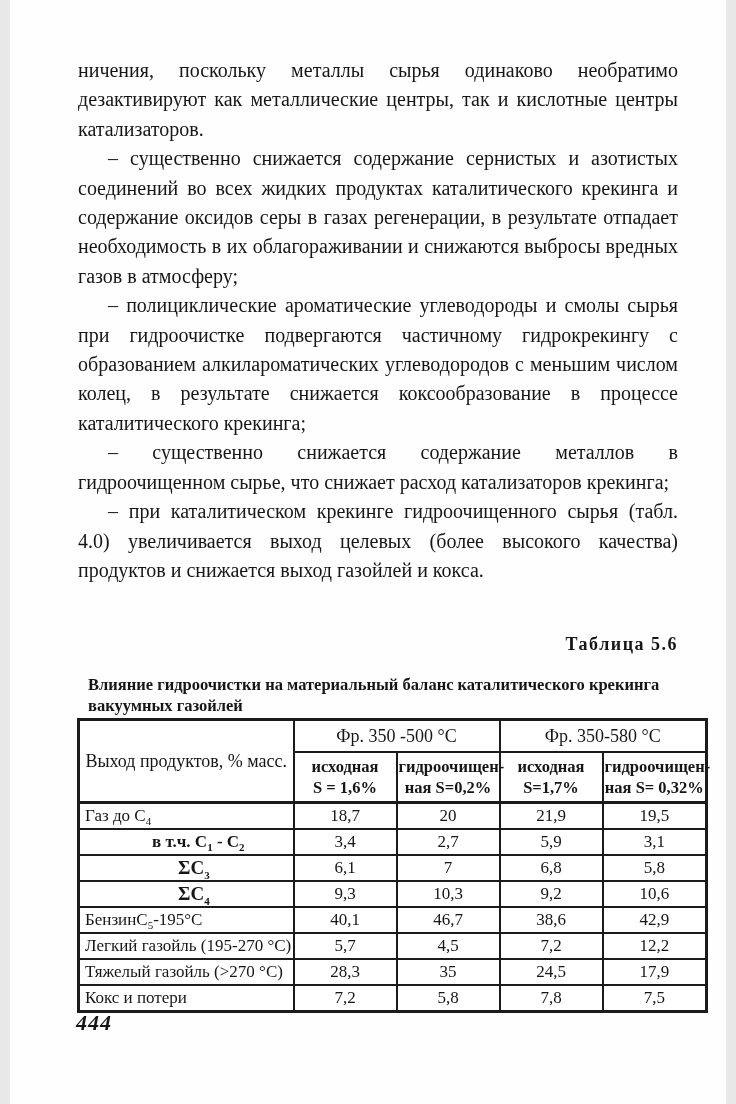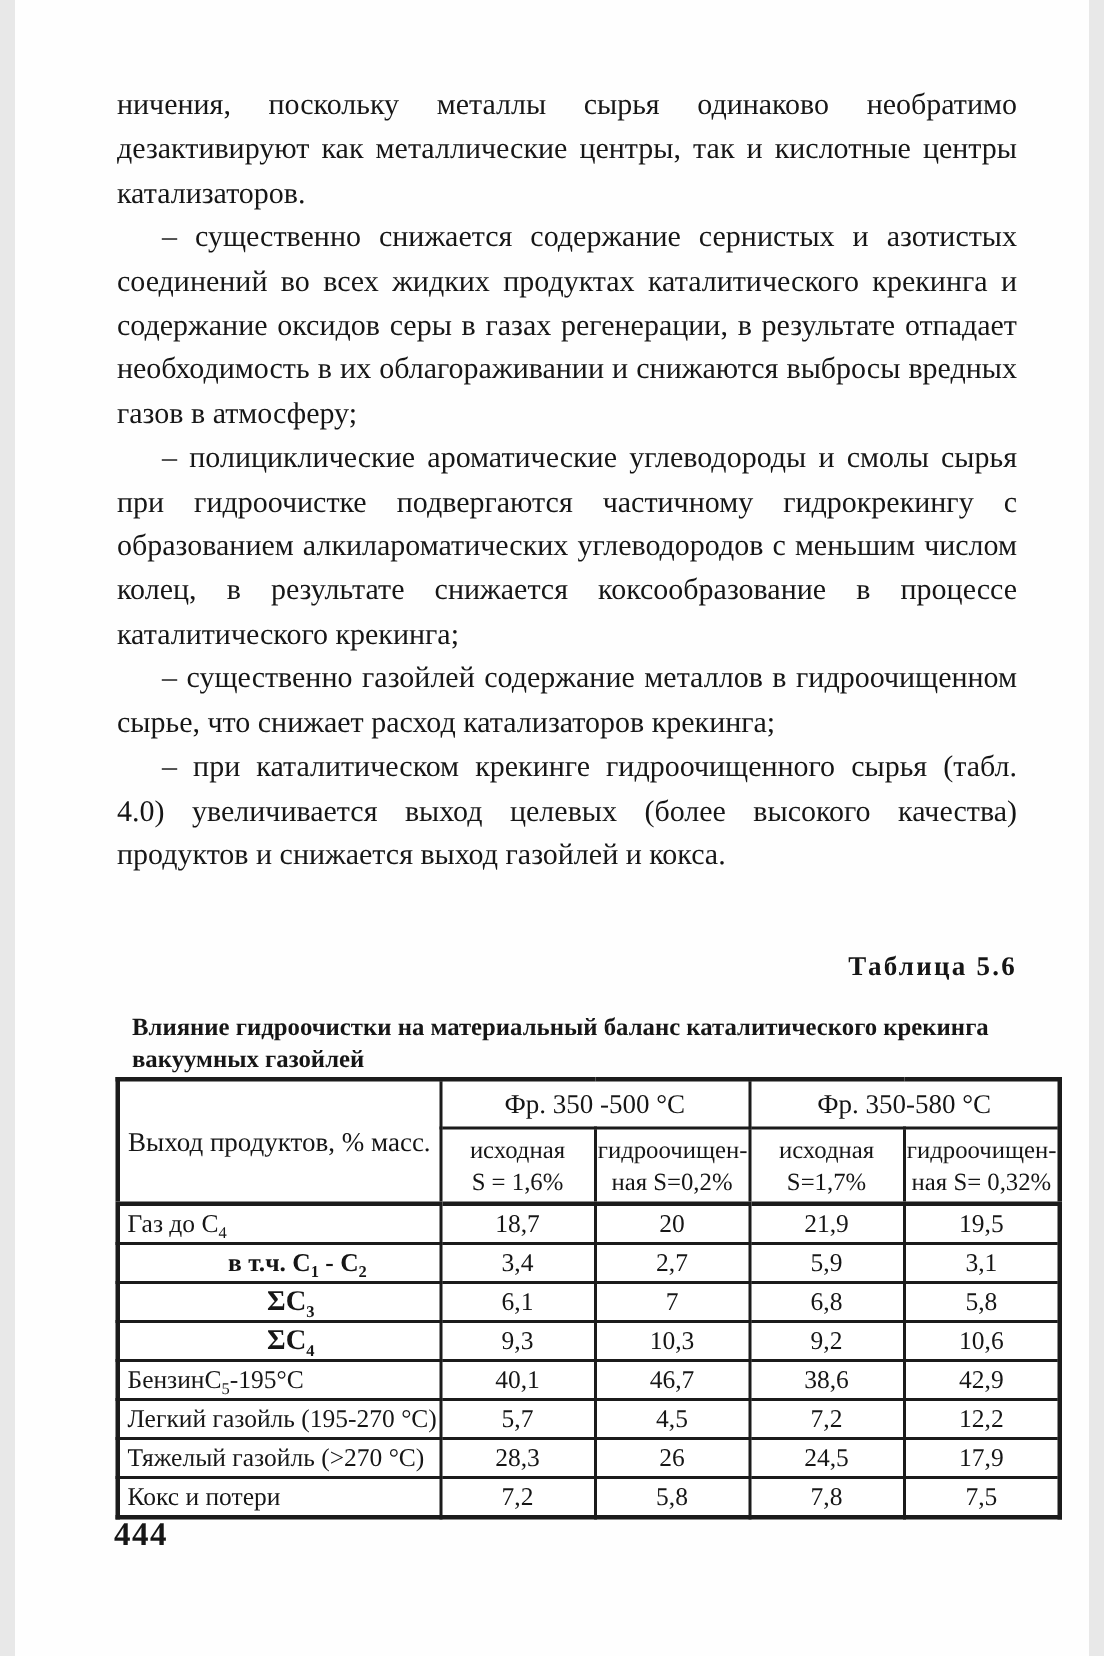--- a/index.html
+++ b/index.html
@@ -34,45 +34,45 @@
     font-size:17px;
     background:#fff;
   }
   table.data-table, table.data-table td, table.data-table th {
     border:2px solid #1b1b1b;
   }
   table.data-table { border-width:3px; }
   th.col1 { width:215px; font-weight:bold; font-size:17.5px; text-align:center; vertical-align:middle; }
   tr.group-row th { height:30px; font-weight:normal; font-size:18px; text-align:center; vertical-align:middle; padding:0; }
   tr.sub-row th {
-    height:48px; font-weight:normal; font-size:16.5px; line-height:21px;
+    height:48px; font-weight:bold; font-size:16.5px; line-height:21px;
     text-align:center; vertical-align:middle; white-space:pre-line; padding:0 1px;
   }
   thead tr.sub-row th, thead th.col1 { border-bottom-width:3px; }
   tbody td { height:24px; padding:0 2px; vertical-align:middle; }
   td.lbl { text-align:left; padding-left:5px; font-size:17px; white-space:nowrap; }
   td.lbl.sub-bold { padding-left:72px; font-weight:bold; }
   td.lbl.sigma { padding-left:98px; font-weight:bold; font-size:19px; }
   td.lbl sub { font-size:11px; line-height:0; }
   td.val { text-align:center; }
   .page-number {
     position:absolute; top:1010px; left:66px;
-    font-size:22px; font-weight:bold; letter-spacing:1px;
+    font-size:22px; font-weight:bold; letter-spacing:1px;font-style:italic;
   }
 </style>
 </head>
 <body>
 
 <div class="page">
 
   <div class="text-block" id="paragraphs">
       <p class="para">ничения, поскольку металлы сырья одинаково необратимо дезактивируют как металлические центры, так и кислотные центры катализаторов.</p>
       <p class="para indent">– существенно снижается содержание сернистых и азотистых соединений во всех жидких продуктах каталитического крекинга и содержание оксидов серы в газах регенерации, в результате отпадает необходимость в их облагораживании и снижаются выбросы вредных газов в атмосферу;</p>
       <p class="para indent">– полициклические ароматические углеводороды и смолы сырья при гидроочистке подвергаются частичному гидрокрекингу с образованием алкилароматических углеводородов с меньшим числом колец, в результате снижается коксообразование в процессе каталитического крекинга;</p>
-      <p class="para indent">– существенно газойлей содержание металлов в гидроочищенном сырье, что снижает расход катализаторов крекинга;</p>
+      <p class="para indent">– существенно снижается содержание металлов в гидроочищенном сырье, что снижает расход катализаторов крекинга;</p>
       <p class="para indent">– при каталитическом крекинге гидроочищенного сырья (табл. 4.0) увеличивается выход целевых (более высокого качества) продуктов и снижается выход газойлей и кокса.</p>
     </div>
 
   <div class="table-label">Таблица 5.6</div>
 
   <div class="table-caption">Влияние гидроочистки на материальный баланс каталитического крекинга вакуумных газойлей</div>
 
   <table class="data-table">
     <colgroup>
       <col style="width:215px">
@@ -137,21 +137,21 @@
         <tr>
           <td class="lbl">Легкий газойль (195-270 °С)</td>
           <td class="val">5,7</td>
           <td class="val">4,5</td>
           <td class="val">7,2</td>
           <td class="val">12,2</td>
         </tr>
         <tr>
           <td class="lbl">Тяжелый газойль (&gt;270 °С)</td>
           <td class="val">28,3</td>
-          <td class="val">26</td>
+          <td class="val">35</td>
           <td class="val">24,5</td>
           <td class="val">17,9</td>
         </tr>
         <tr>
           <td class="lbl">Кокс и потери</td>
           <td class="val">7,2</td>
           <td class="val">5,8</td>
           <td class="val">7,8</td>
           <td class="val">7,5</td>
         </tr>

